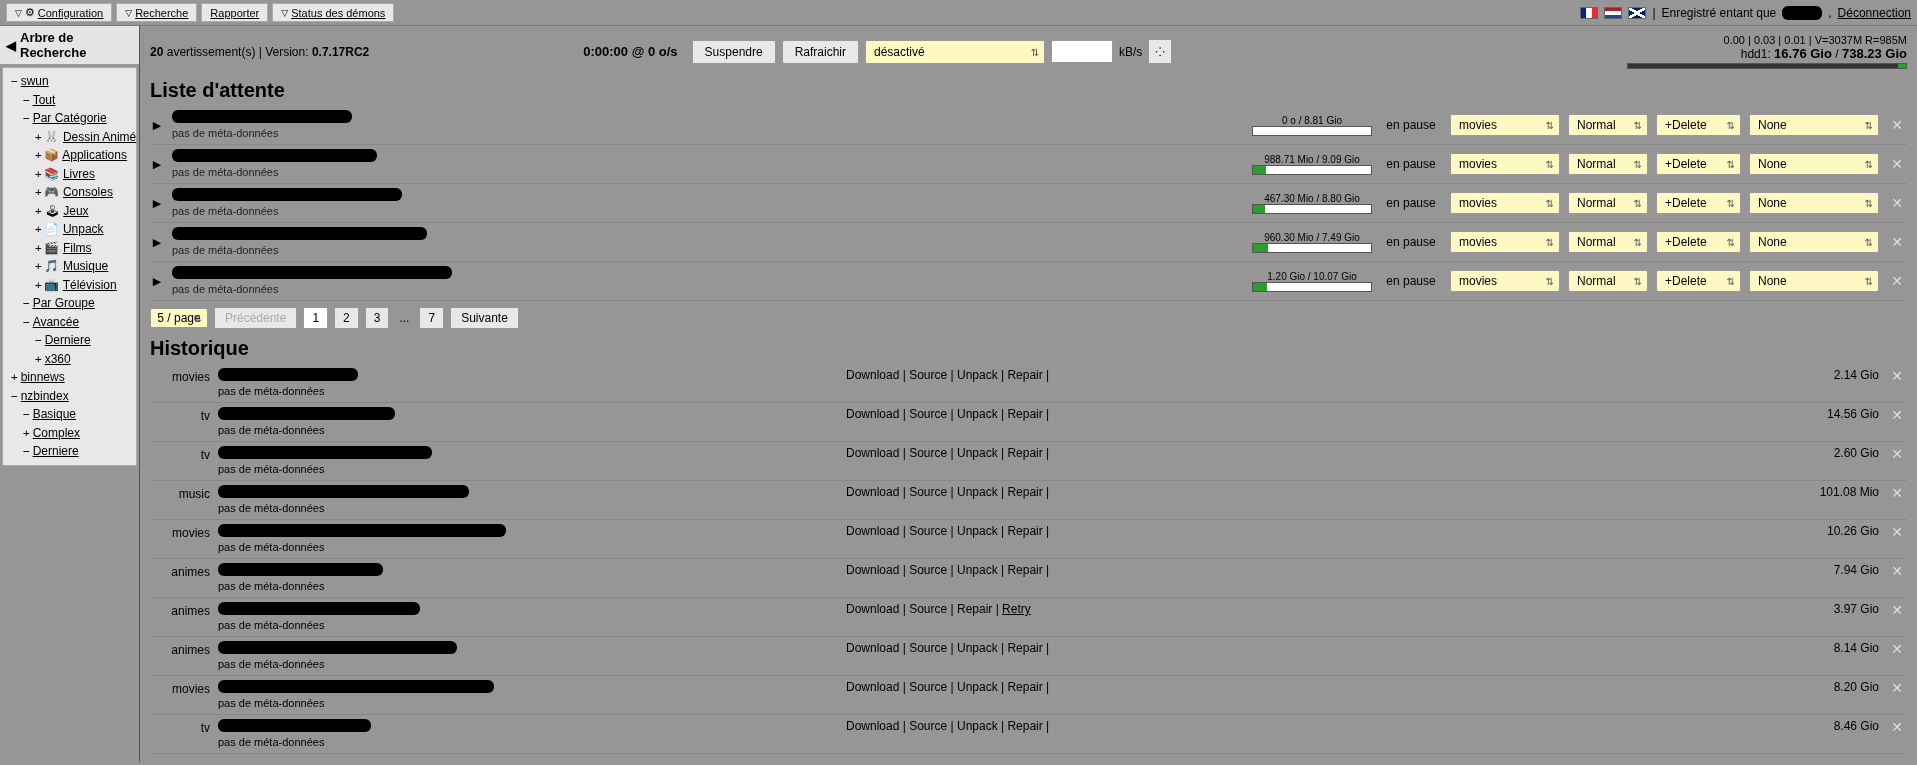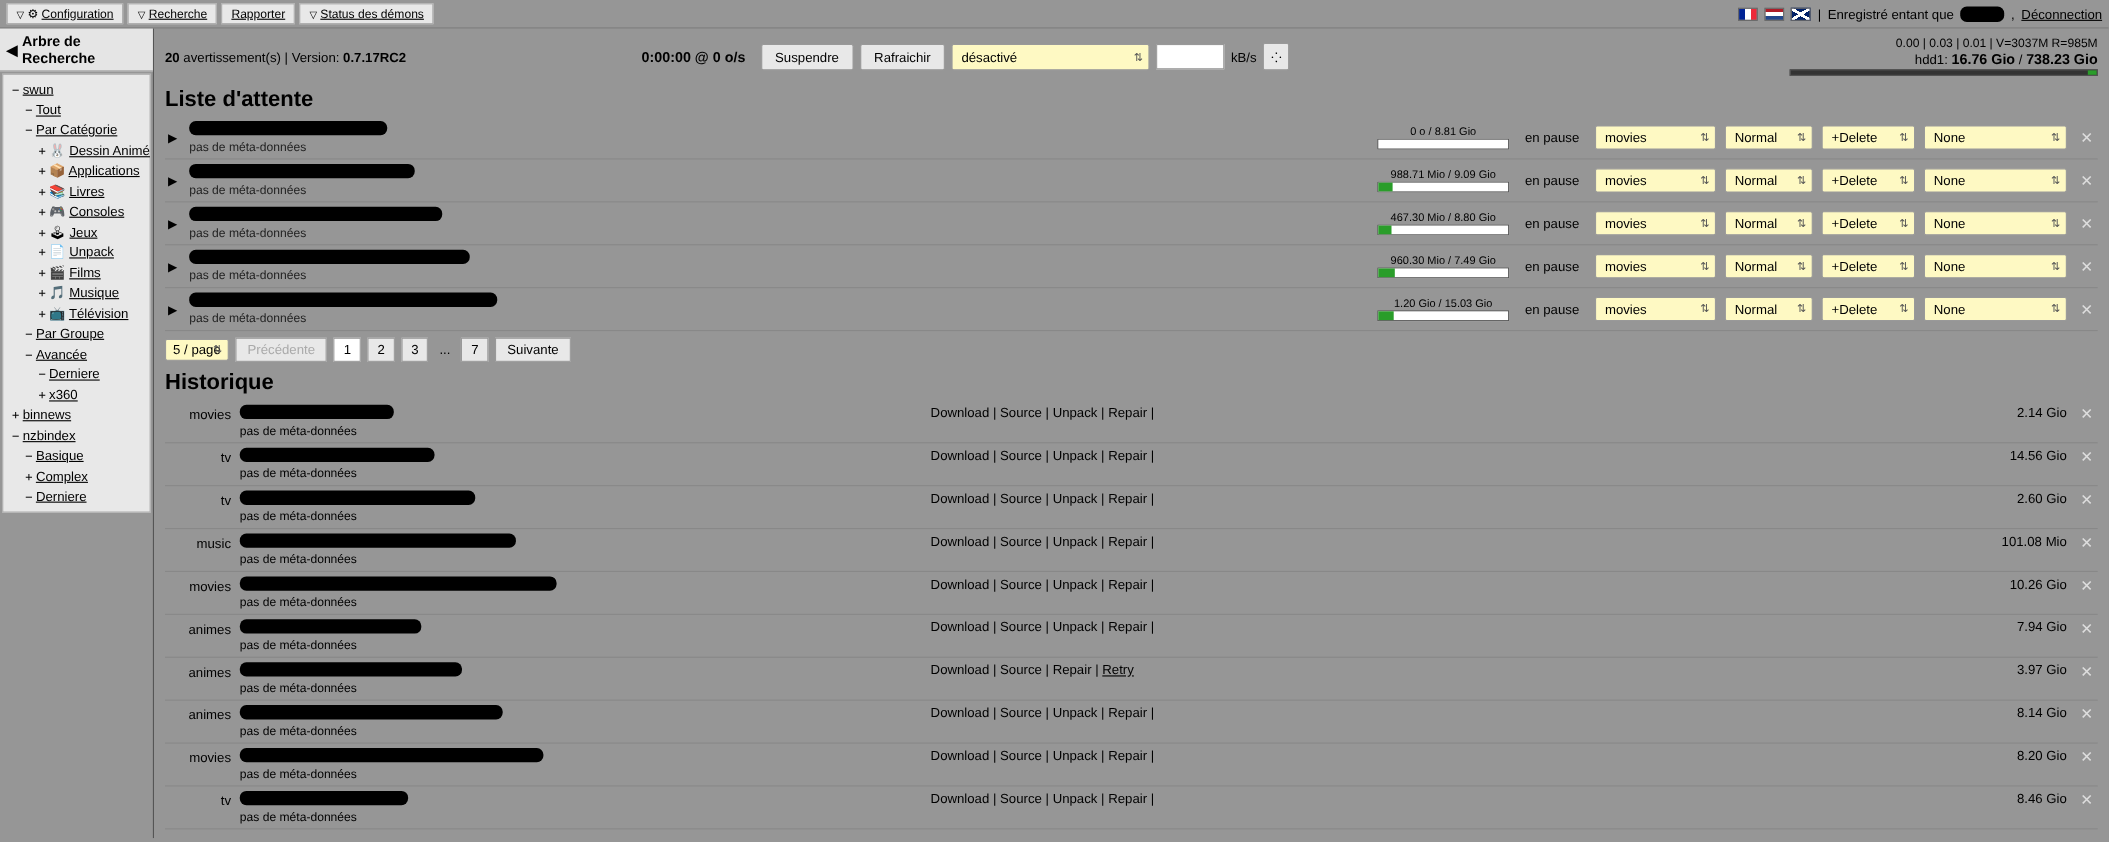--- a/index.html
+++ b/index.html
@@ -266,21 +266,21 @@
     <span class="qdel">✕</span>
   </div>
           <div class="qrow">
     <span class="play-icon">▶</span>
     <div class="qname">
       <span class="redacted qname-title" style="width:280px;height:13px"></span><br>
       <span class="qname-sub">pas de méta-données</span>
     </div>
     <div style="flex:1"></div>
     <div class="qprogress">
-      <div class="qprogress-label">1.20 Gio / 15.03 Gio</div>
+      <div class="qprogress-label">1.20 Gio / 10.07 Gio</div>
       <div class="qprogress-bar">
                 <div class="qprogress-fill" style="width:12%"></div>
               </div>
     </div>
     <div class="qstatus">en pause</div>
     <span class="qsel sel-wrap"><select class="sel"><option>movies</option></select></span>
     <span class="qsel w2 sel-wrap"><select class="sel"><option>Normal</option></select></span>
     <span class="qsel w3 sel-wrap"><select class="sel"><option>+Delete</option></select></span>
     <span class="qsel w4 sel-wrap"><select class="sel"><option>None</option></select></span>
     <span class="qdel">✕</span>

